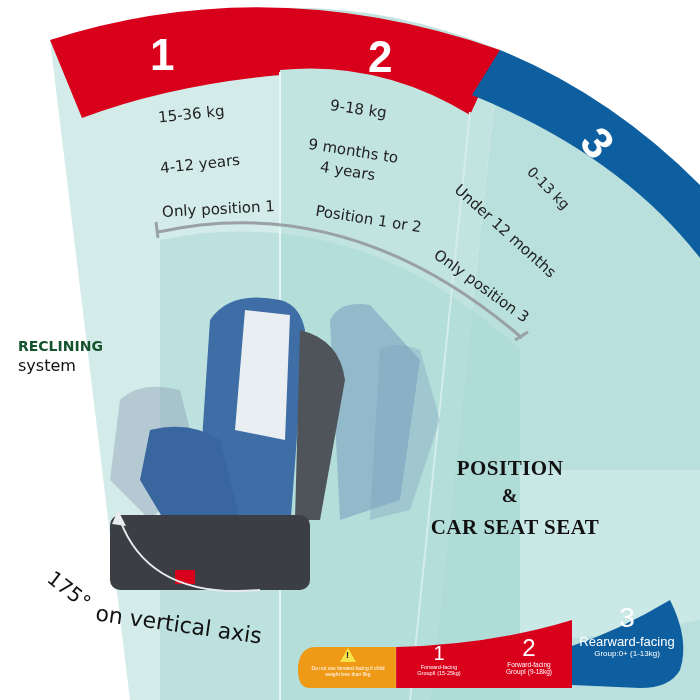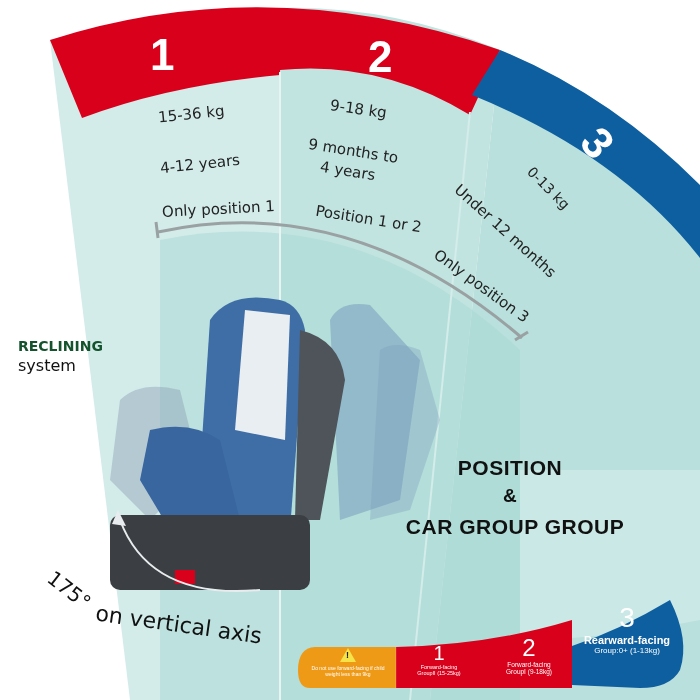--- a/index.html
+++ b/index.html
@@ -1,20 +1,20 @@
 <!DOCTYPE html>
 <html><head>
 <meta charset="utf-8">
 <style>
   html, body { margin:0; padding:0; }
   body { width:700px; height:700px; position:relative; overflow:hidden; background:#ffffff; font-family:"DejaVu Sans", sans-serif; }
   .layer { position:absolute; left:0; top:0; width:700px; height:700px; }
   .txt { position:absolute; color:#222; white-space:nowrap; font-family:"DejaVu Sans", sans-serif; }
   .big-num { position:absolute; color:#fff; font-weight:bold; font-size:44px; font-family:"Liberation Sans", sans-serif; }
-  .title { position:absolute; color:#111; font-weight:bold; font-family:Liberation Sans, sans-serif; letter-spacing:0.5px; text-align:center; }
+  .title { position:absolute; color:#111; font-weight:bold; font-family:Liberation Serif, serif; letter-spacing:0.5px; text-align:center; }
   .bar-seg { position:absolute; color:#fff; text-align:center; font-family:"Liberation Sans", sans-serif; }
 </style>
 </head>
 <body>
 
 <svg class="layer" viewBox="0 0 700 700">
 
   <path d="M 50 40 Q 160 10 280 8 L 280 700 L 130 700 Z" fill="#d3ecea"></path>
   <path d="M 280 8 Q 390 5 500 50 L 430 700 L 280 700 Z" fill="#c2e4e0"></path>
   <path d="M 500 50 Q 620 100 700 190 L 700 700 L 430 700 Z" fill="#b9e0dc"></path>
@@ -78,21 +78,21 @@
 <div class="txt" style="left:425px; top:277px; font-size:15px; transform:rotate(36deg);">Only position 3</div>
 
 <div class="txt" style="left:18px; top:338px; font-size:14px; font-weight:bold; color:#14532d;">RECLINING</div>
 <div class="txt" style="left:18px; top:356px; font-size:16px; color:#111;">system</div>
 
 <div class="txt" style="left:45px; top:578px; font-size:20px; color:#111; transform:rotate(38deg);">175°</div>
 <div class="txt" style="left:95px; top:612px; font-size:22px; color:#111; transform:rotate(8deg);">on vertical axis</div>
 
 <div class="title" style="left:430px; top:456px; width:160px; font-size:21px;">POSITION</div>
 <div class="title" style="left:430px; top:485px; width:160px; font-size:19px;">&amp;</div>
-<div class="title" style="left:395px; top:515px; width:240px; font-size:21px;">CAR GROUP GROUP</div>
+<div class="title" style="left:395px; top:515px; width:240px; font-size:21px;">CAR SEAT SEAT</div>
 
 <div class="bar-seg" style="left:300px; top:646px; width:96px;">
   <div style="width:0; height:0; margin:2px auto 0; border-left:8px solid transparent; border-right:8px solid transparent; border-bottom:14px solid #f6e34a; position:relative;">
     <span style="position:absolute; left:-2px; top:2px; font-size:9px; color:#222; font-weight:bold;">!</span>
   </div>
   <div style="font-size:5px; margin-top:3px;">Do not use forward-facing if child</div>
   <div style="font-size:5px;">weight less than 9kg</div>
 </div>
 
 <div class="bar-seg" style="left:396px; top:642px; width:86px;">
@@ -102,15 +102,15 @@
 </div>
 
 <div class="bar-seg" style="left:486px; top:635px; width:86px;">
   <div style="font-size:24px; line-height:26px;">2</div>
   <div style="font-size:6.5px;">Forward-facing</div>
   <div style="font-size:6.5px;">GroupI (9-18kg)</div>
 </div>
 
 <div class="bar-seg" style="left:572px; top:602px; width:110px;">
   <div style="font-size:28px; line-height:32px;">3</div>
-  <div style="font-size:11px; font-weight:bold;">Rearward-facing</div>
+  <div style="font-size:13px; font-weight:normal;">Rearward-facing</div>
   <div style="font-size:8px;">Group:0+ (1-13kg)</div>
 </div>
 
 </body></html>

